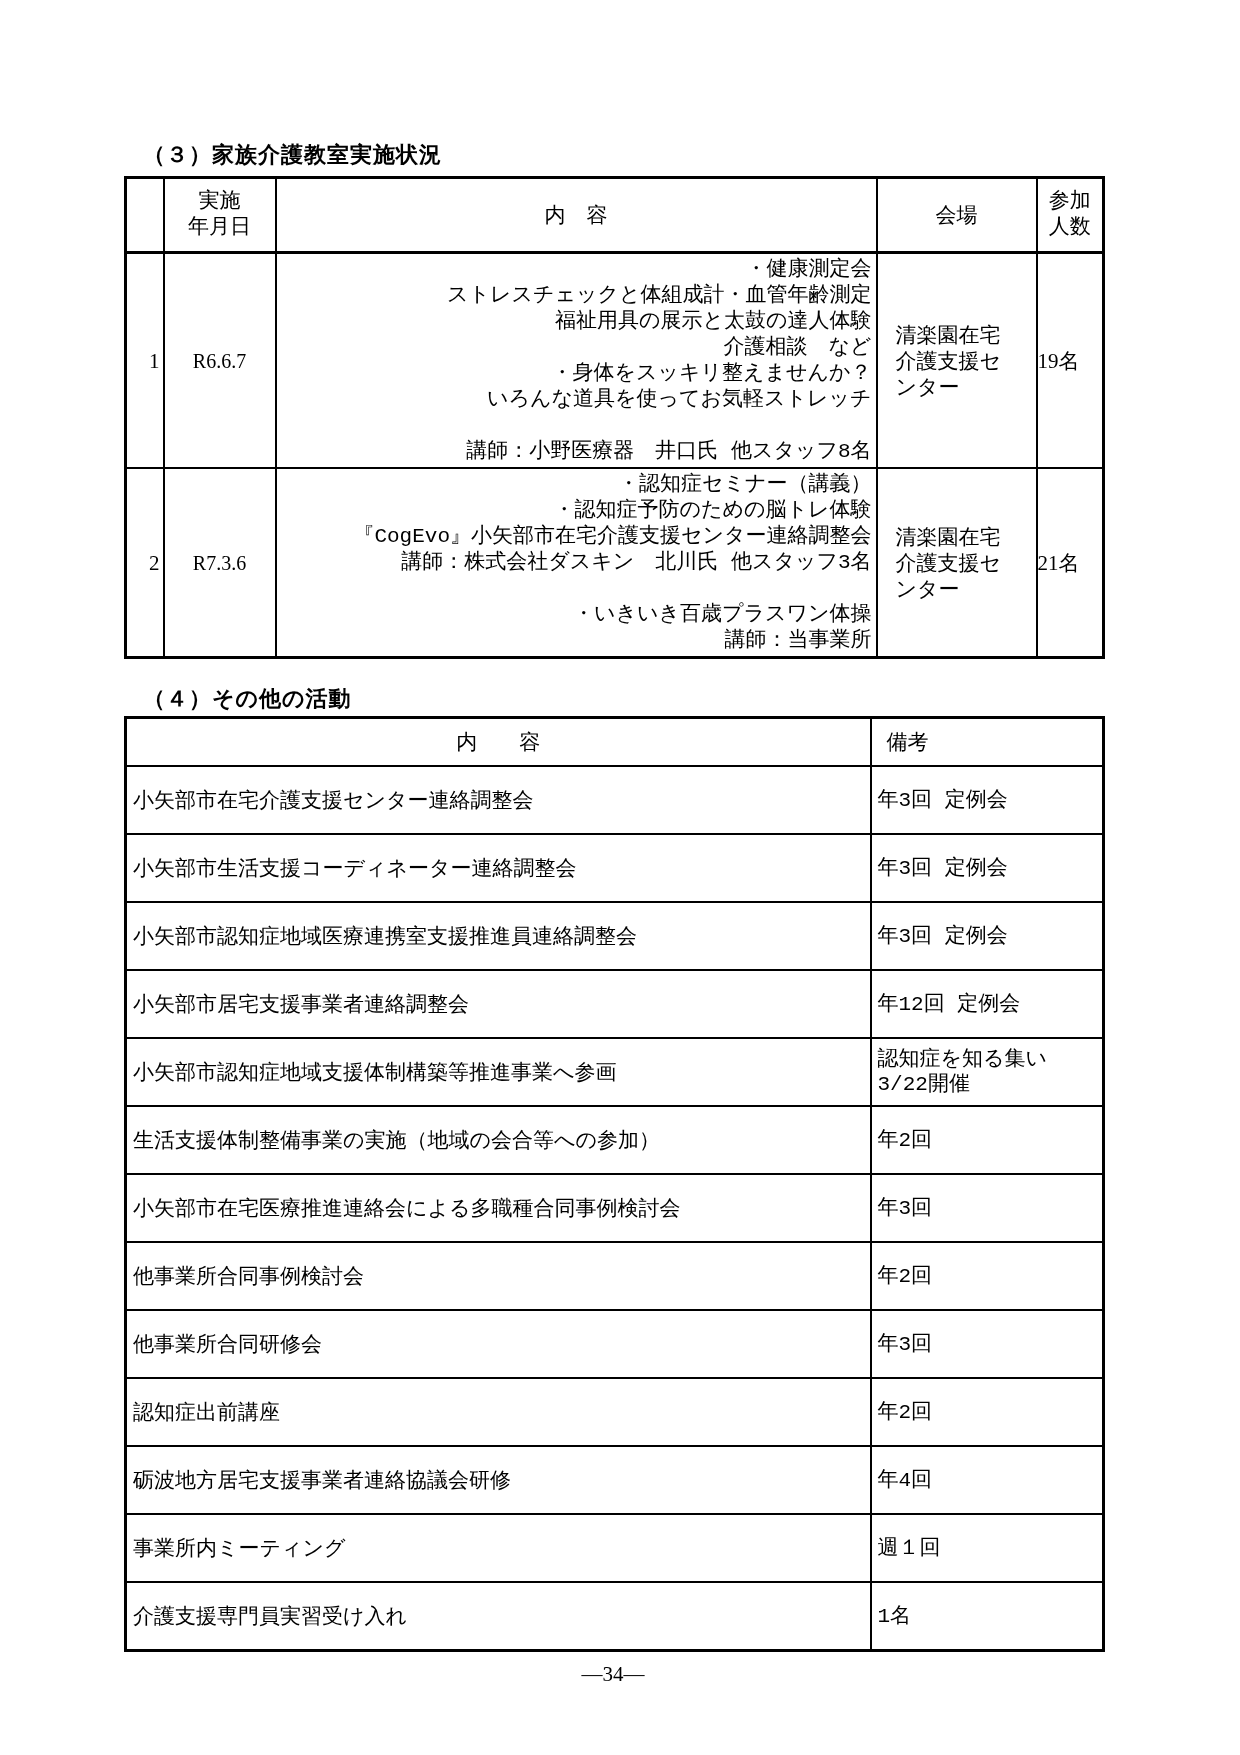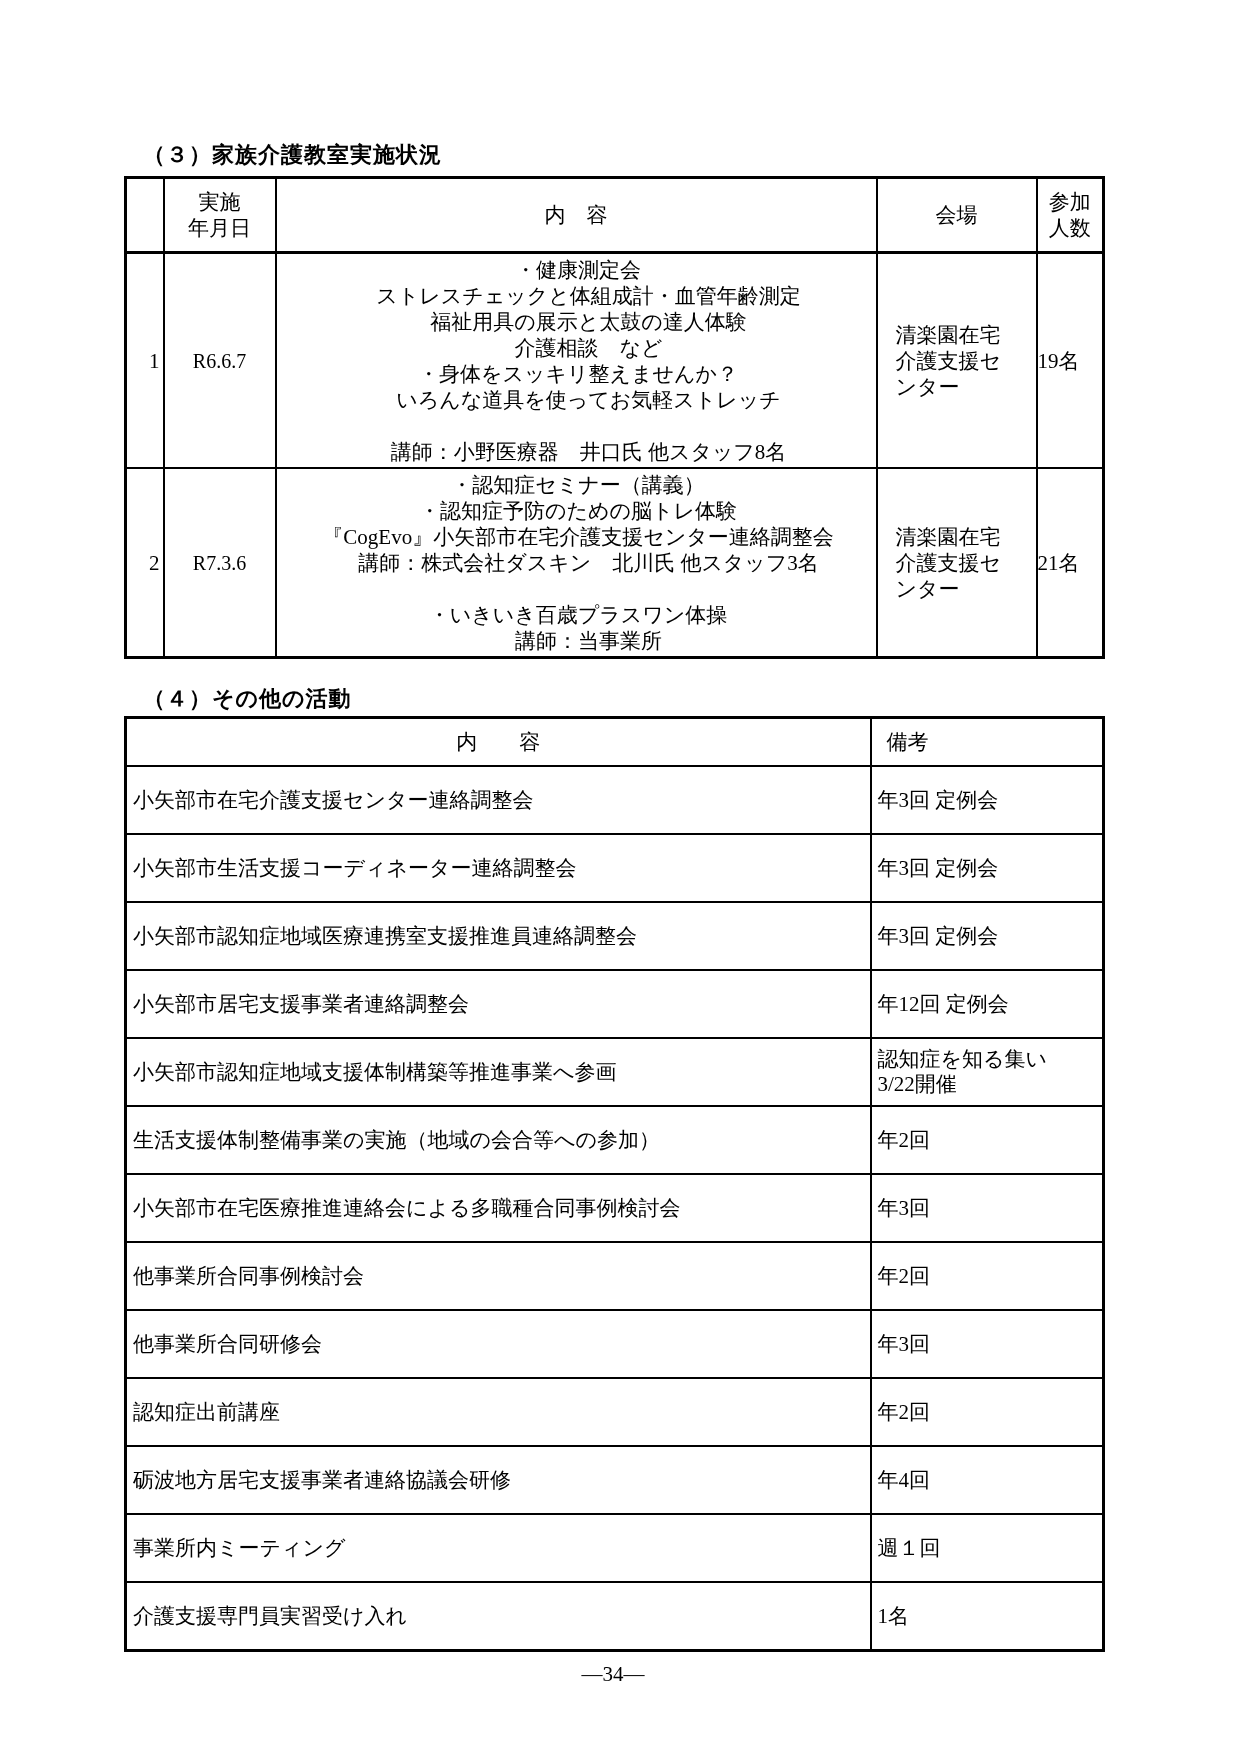--- a/index.html
+++ b/index.html
@@ -33,29 +33,29 @@
     table-layout: fixed;
     border: 3px solid #000;
     font-size: 21px;
   }
   td, th {
     border: 2px solid #000;
     font-weight: normal;
     padding: 2px 4px;
     overflow: hidden;
   }
-  .pre { white-space: pre-line; }
+  .pre { white-space: pre-line; font-family: Liberation Mono, monospace; }
 
   
   .table1 { left: 124px; top: 176px; width: 978px; }
   .table1 .hdr th { height: 68px; text-align: center; vertical-align: middle; border-bottom: 3px solid #000; line-height: 26px; }
   .table1 td { line-height: 26px; }
   .cell-no   { text-align: right; vertical-align: middle; padding-right: 3px; }
   .cell-date { text-align: center; vertical-align: middle; font-size: 20px; }
-  .cell-content { text-align: center; vertical-align: top; padding-left: 8px; padding-top: 3px; }
+  .cell-content { text-align: right; vertical-align: top; padding-left: 8px; padding-top: 3px; }
   .cell-venue { text-align: left; vertical-align: middle; padding-left: 18px; padding-right: 16px; }
   .cell-ppl { text-align: left; vertical-align: middle; padding-left: 0; margin-left: 12px; }
 
   
   .table2 { left: 124px; top: 716px; width: 978px; }
   .table2 .hdr2 th { height: 42px; vertical-align: middle; line-height: 25px; }
   .th-content2 { text-align: center; }
   .th-remarks  { text-align: left; padding-left: 15px; }
   .table2 td { height: 62px; vertical-align: middle; line-height: 25px; padding-left: 6px; }
 

